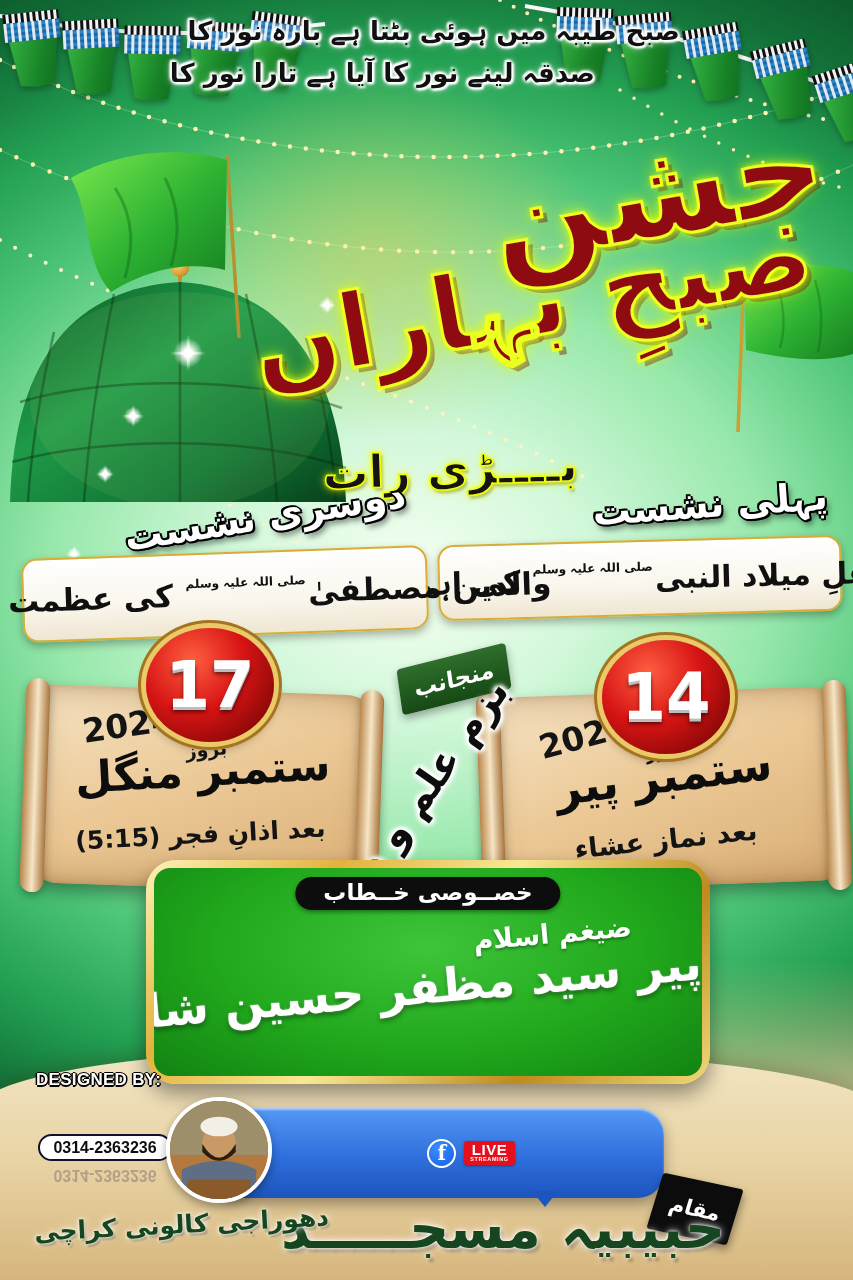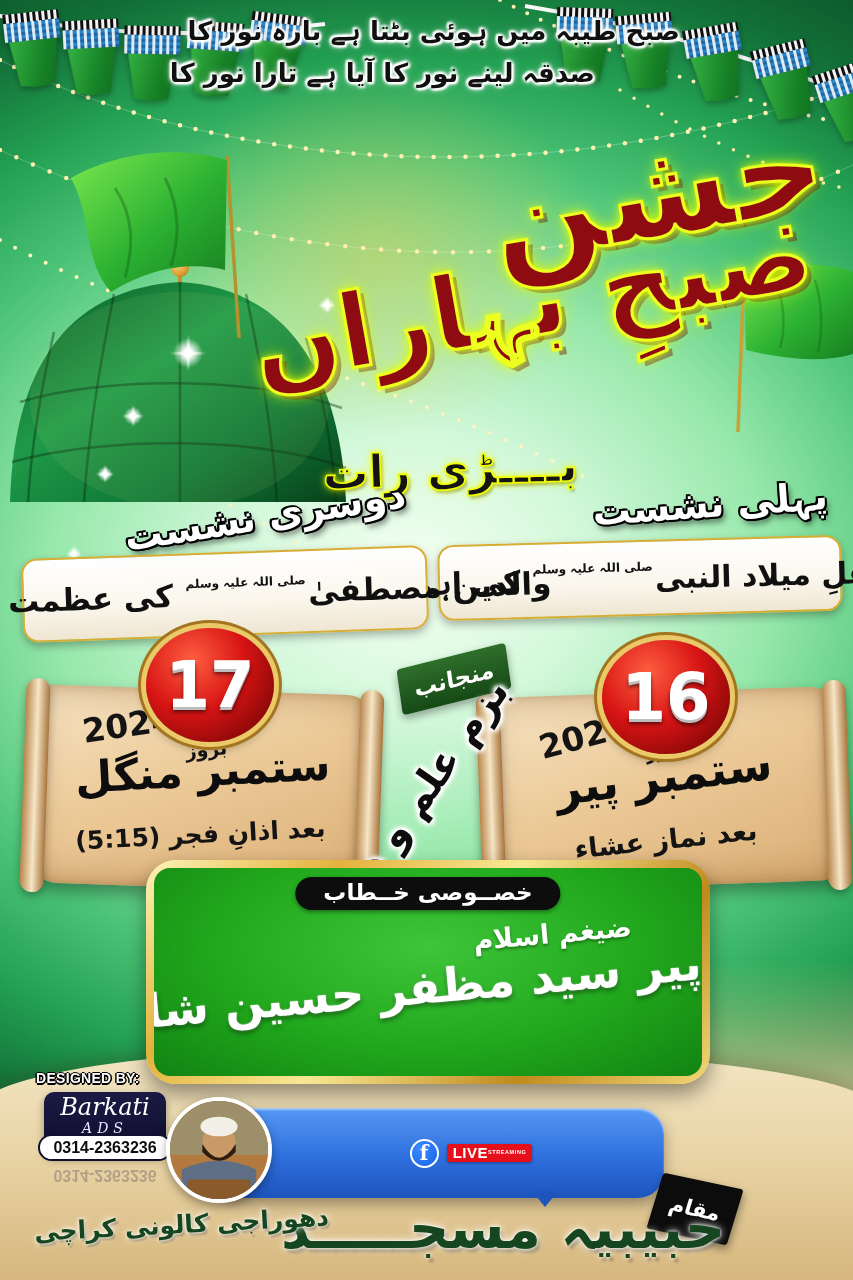--- a/index.html
+++ b/index.html
@@ -96,21 +96,21 @@
     transform:rotate(-5deg); text-shadow:0 3px 5px rgba(0,0,0,.4), 0 0 2px rgba(255,255,255,.6); }
 
   
   .bottom-band { z-index:1; left:-20px; right:-20px; top:1048px; height:252px;
     background:linear-gradient(180deg,#f3e6c4 0%,#e8d3a4 45%,#d3b176 100%);
     border-radius:45% 55% 0 0 / 60px; box-shadow:0 -6px 18px rgba(60,40,10,.25); }
   .bottom-haze { z-index:1; left:430px; top:960px; width:423px; height:160px;
     background:linear-gradient(180deg, rgba(190,200,150,0) 0%, rgba(216,205,150,.55) 55%, rgba(232,211,164,.95) 100%); }
 
   
-  .designed-label { z-index:9; color:#fff; font-family:"Liberation Sans",sans-serif; font-weight:bold; font-size:14px;
+  .designed-label { z-index:9; color:#fff; font-family:"Liberation Sans",sans-serif; font-weight:bold; font-size:17px;
     text-shadow:-1.5px 0 0 #000,1.5px 0 0 #000,0 -1.5px 0 #000,0 1.5px 0 #000,1px 1px 0 #000; letter-spacing:.3px; }
   .ads-box { z-index:9; background:linear-gradient(180deg,#1b1a44,#0e0d2c); border-radius:10px;
     box-shadow:0 4px 8px rgba(0,0,0,.35); color:#fff; padding-top:3px; }
   .ads-brand { font-family:"DejaVu Serif",serif; font-style:italic; font-size:24px; line-height:1.05; }
   .ads-sub { font-family:"DejaVu Serif",serif; font-style:italic; font-size:14px; letter-spacing:5px; color:#e9e6ff; }
   .phone-pill { z-index:10; background:#fff; border:2px solid #11102e; border-radius:999px;
     display:flex; align-items:center; justify-content:center;
     font-family:"Liberation Sans",sans-serif; font-weight:bold; font-size:16px; color:#0d0d0d; }
   .phone-reflection { z-index:9; transform:scaleY(-1); opacity:.28; color:#2a2a4a;
     font-family:"Liberation Sans",sans-serif; font-weight:bold; font-size:16px; }
@@ -122,21 +122,21 @@
     border:13px solid transparent; border-top:16px solid #1d54bd; }
   .avatar { z-index:10; width:106px; height:106px; border-radius:50%; border:4px solid #fff;
     overflow:hidden; box-shadow:0 4px 10px rgba(0,0,0,.35);
     background:linear-gradient(135deg,#c98e52 0%,#a86a34 100%); }
   .banner-content { position:absolute; left:64px; top:0; right:0; height:100%;
     display:flex; flex-direction:column; align-items:center; justify-content:center; gap:0; }
   .banner-line1 { display:flex; align-items:center; gap:8px; }
   .fb-icon { width:29px; height:29px; border-radius:50%; background:radial-gradient(circle at 35% 30%,#3b8bff,#1463e6);
     border:2px solid #fff; color:#fff; font-family:"DejaVu Serif",serif; font-weight:bold; font-size:20px;
     display:flex; align-items:center; justify-content:center; line-height:1; }
-  .live-badge { background:#e6101c; border-radius:3px; padding:1px 6px 2px; display:flex; flex-direction:row;
+  .live-badge { background:#e6101c; border-radius:3px; padding:1px 6px 2px; display:flex; flex-direction:column;
     align-items:center; line-height:1; box-shadow:0 1px 3px rgba(0,0,0,.4); }
   .live-badge .lv { color:#fff; font-family:"Liberation Sans",sans-serif; font-weight:bold; font-size:15px; letter-spacing:.5px; }
   .live-badge .st { color:#fff; font-family:"Liberation Sans",sans-serif; font-weight:bold; font-size:5.5px; letter-spacing:.6px; }
   .banner-text1 { color:#fff; font-family:"Liberation Sans",sans-serif; font-weight:bold; font-size:27px; letter-spacing:.5px;
     text-shadow:0 2px 3px rgba(0,0,0,.3); }
   .banner-text2 { color:#fff; font-family:"Liberation Sans",sans-serif; font-weight:bold; font-size:32px; letter-spacing:.5px;
     text-shadow:0 2px 3px rgba(0,0,0,.3); margin-top:1px; }
 
   
   .venue-tag { z-index:9; background:#0c0c0c; color:#fff; font-weight:bold; font-size:21px;
@@ -303,21 +303,21 @@
     </span>
   </div>
 
   <div class="abs scroll" style="left:488px; top:692px; width:352px; height:194px; transform:rotate(-2deg);">
     <div class="scroll-year rtl" style="left:52px; top:22px; transform:rotate(-13deg);">2024</div>
     <div class="scroll-byroz rtl" style="left:158px; top:46px; transform:rotate(-10deg);">بروز</div>
     <div class="scroll-day ctr rtl nowrap" style="top:58px; transform:rotate(-5deg);">ستمبر پیر</div>
     <div class="scroll-time ctr rtl nowrap" style="top:132px; transform:rotate(-4deg);">بعد نماز عشاء</div>
   </div>
   <div class="abs day-badge" style="left:602px; top:640px;">
-    <span>16</span>
+    <span>14</span>
   </div>
 
   <div class="abs scroll" style="left:32px; top:690px; width:340px; height:198px; transform:rotate(2deg);">
     <div class="scroll-year rtl" style="left:48px; top:18px; transform:rotate(-10deg);">2024</div>
     <div class="scroll-byroz rtl" style="left:152px; top:48px; transform:rotate(-8deg);">بروز</div>
     <div class="scroll-day ctr rtl nowrap" style="top:56px; font-size:43px; transform:rotate(-5deg);">ستمبر منگل</div>
     <div class="scroll-time ctr rtl nowrap" style="top:130px; font-size:25px; transform:rotate(-5deg);">بعد اذانِ فجر (5:15)</div>
   </div>
   <div class="abs day-badge" style="left:146px; top:628px;">
     <span>17</span>
@@ -331,24 +331,20 @@
       <div class="special-pill rtl">خصــوصی خــطاب</div>
       <div class="honorific rtl nowrap">ضیغم اسلام</div>
       <div class="speaker-name ctr rtl nowrap">پیر سید مظفر حسین شاہ قادری</div>
     </div>
   </div>
 
   <div class="abs bottom-haze"></div>
   <div class="abs bottom-band"></div>
 
   <div class="abs designed-label" style="left:36px; top:1070px;">DESIGNED BY:</div>
-  <div class="abs ads-box ctr" style="left:44px; top:1092px; width:122px; height:64px;">
-    <div class="ads-brand">Barkati</div>
-    <div class="ads-sub">ADS</div>
-  </div>
   <div class="abs phone-pill" style="left:38px; top:1134px; width:134px; height:27px;">0314-2363236</div>
   <div class="abs ctr phone-reflection" style="left:38px; top:1166px; width:134px;">0314-2363236</div>
 
   <div class="abs live-banner" style="left:214px; top:1108px; width:450px; height:90px;">
     <div class="banner-content">
       <div class="banner-line1">
         <span class="fb-icon">f</span>
         <span class="live-badge">
           <span class="lv">LIVE</span>
           <span class="st">STREAMING</span>

